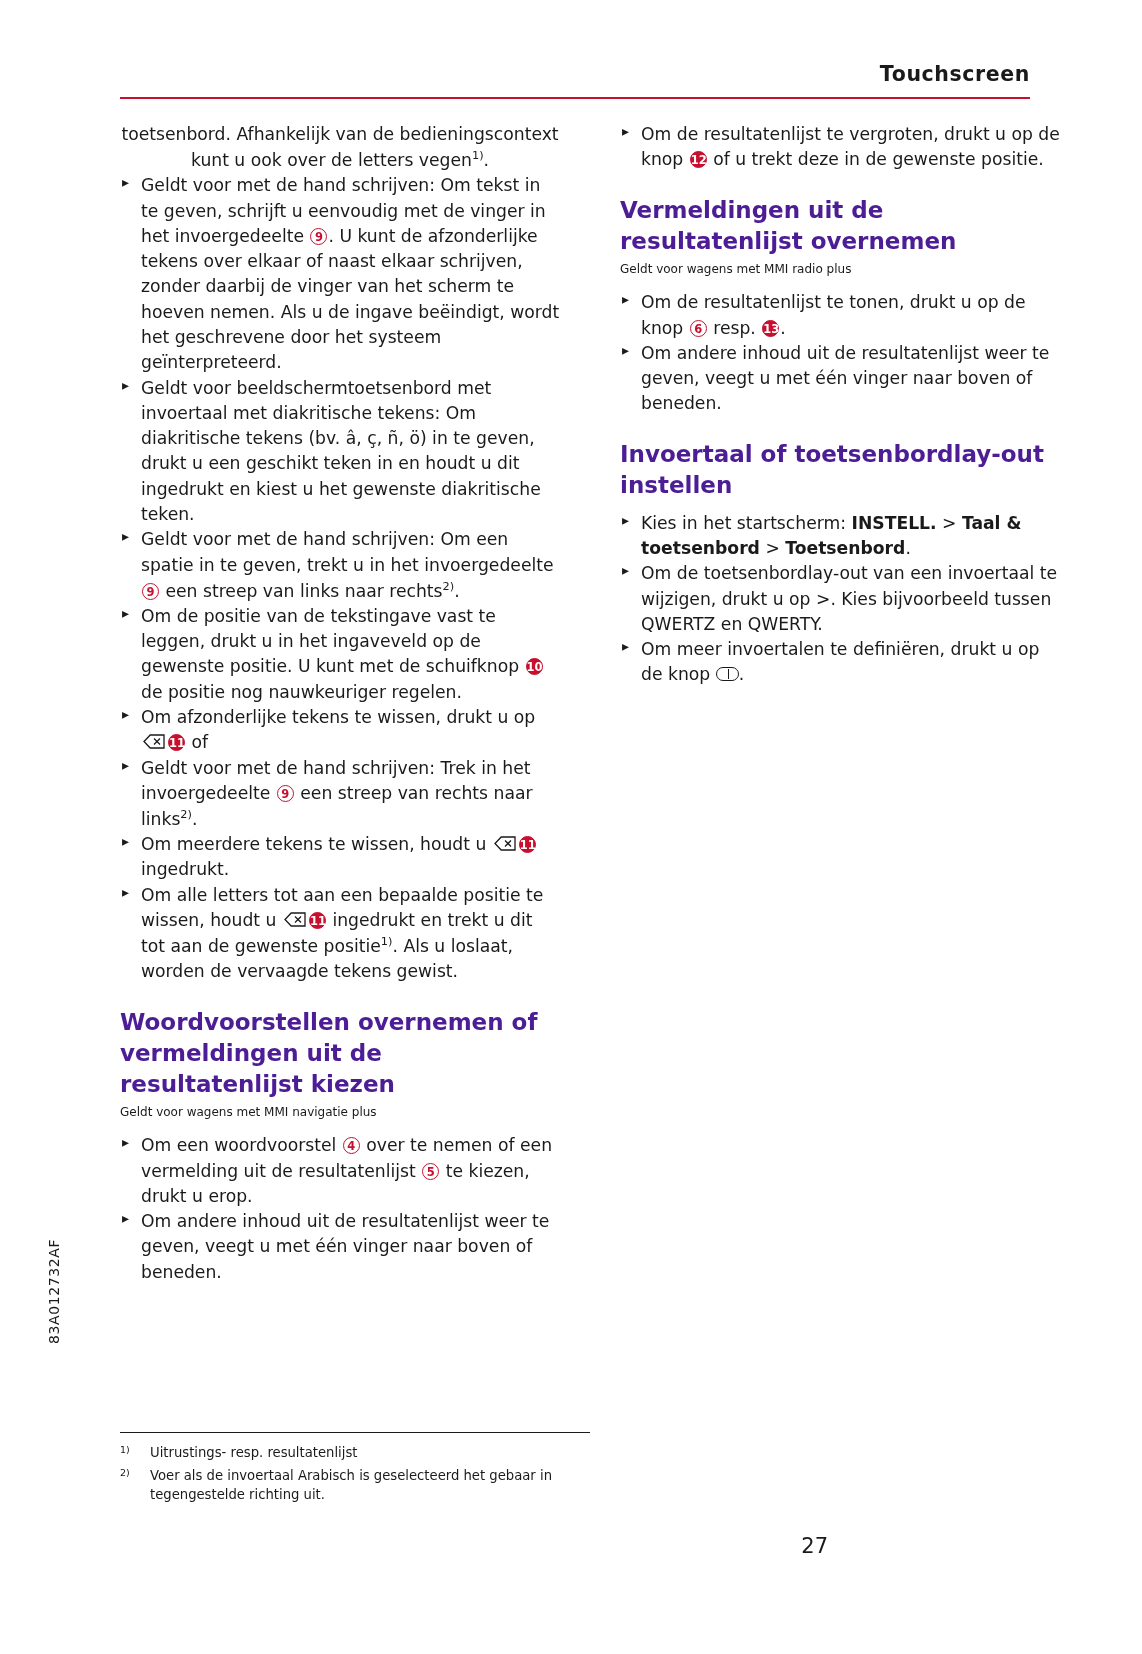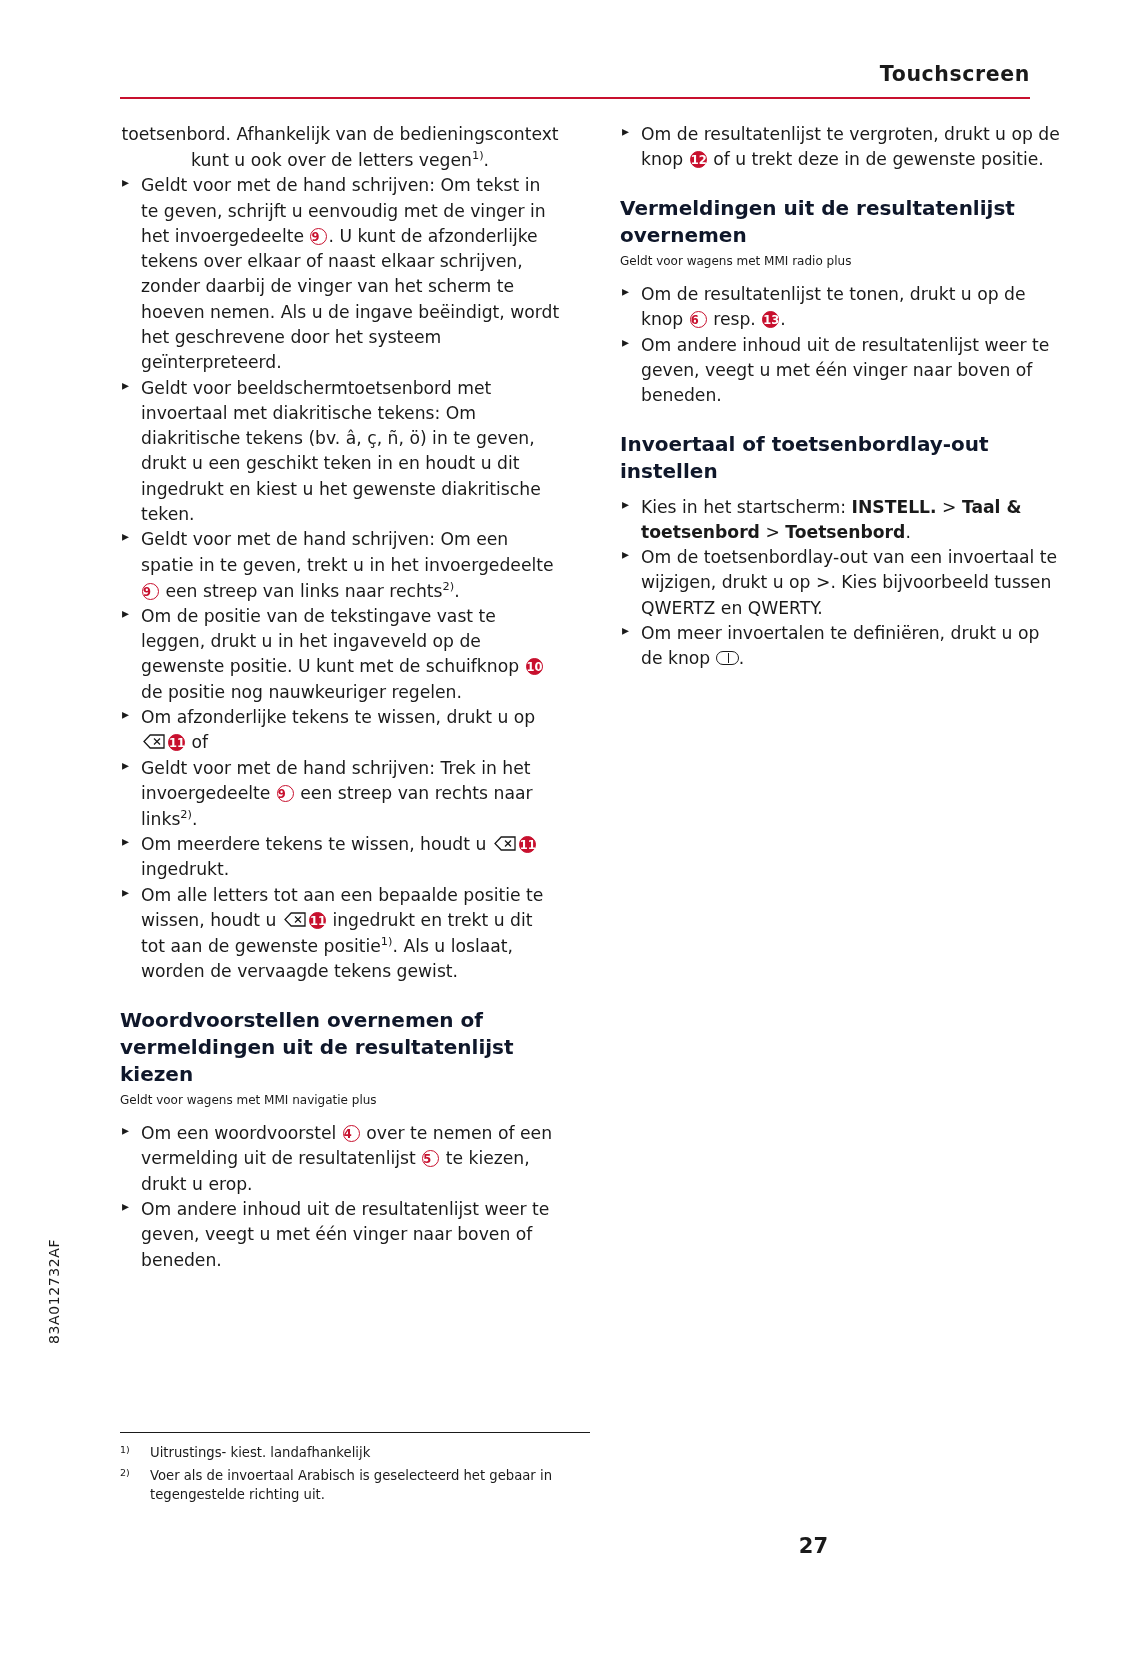--- a/index.html
+++ b/index.html
@@ -75,42 +75,42 @@
   }
   ul.bullets > li::before {
     content: "\25B8";
     position: absolute;
     left: 2px;
     top: -1px;
     font-size: 14px;
     color: #1a1a1a;
   }
   h2.sub {
-    font-size: 20px;
+    font-size: 23px;
     font-weight: bold;
     margin: 22px 0 0 0;
     line-height: 1.35;
-    color: #0f172a;
+    color: #4c1d95;
   }
   .validity {
     font-size: 12px;
     margin: 4px 0 12px 0;
     color: #1a1a1a;
   }
   
   .cnum {
     display: inline-block;
     width: 17px;
     height: 17px;
     line-height: 17px;
     border: 1.4px solid #c8102e;
     border-radius: 50%;
     color: #c8102e;
     font-size: 11.5px;
-    text-align: left;
+    text-align: center;
     font-weight: bold;
     vertical-align: 1px;
     margin: 0 1px;
     box-sizing: border-box;
     font-family: "DejaVu Sans", sans-serif;
   }
   .cnum.filled {
     background: #c8102e;
     color: #ffffff;
     border-color: #c8102e;
@@ -185,21 +185,21 @@
     transform-origin: left top;
     white-space: nowrap;
     color: #1a1a1a;
   }
   
   .page-number {
     position: absolute;
     right: 112px;
     bottom: 100px;
     font-size: 21px;
-    font-weight: bold;
+    font-weight: normal;
     color: #1a1a1a;
   }
 </style>
 </head>
 <body>
 
 <div class="page">
 
   <div class="header">
     <span class="header-title">Touchscreen</span>
@@ -257,20 +257,20 @@
     <div style="height:10px"></div>
     <ul class="bullets" id="right-section2-bullets">
         <li>Kies in het startscherm: <b>INSTELL.</b> &gt; <b>Taal &amp; toetsenbord</b> &gt; <b>Toetsenbord</b>.</li>
         <li>Om de toetsenbordlay-out van een invoertaal te wijzigen, drukt u op &gt;. Kies bijvoorbeeld tussen QWERTZ en QWERTY.</li>
         <li>Om meer invoertalen te definiëren, drukt u op de knop <span class="glyph-oval"></span>.</li>
       </ul>
   </div>
 
   <div class="footnote-rule"></div>
   <div class="footnotes" id="footnotes">
-      <div class="footnote"><span class="fn-mark"><sup>1)</sup></span><span>Uitrustings- kiest. landafhankelijk</span></div>
+      <div class="footnote"><span class="fn-mark"><sup>1)</sup></span><span>Uitrustings- resp. resultatenlijst</span></div>
       <div class="footnote"><span class="fn-mark"><sup>2)</sup></span><span>Voer als de invoertaal Arabisch is geselecteerd het gebaar in tegengestelde richting uit.</span></div>
     </div>
 
   <div class="side-code">83A012732AF</div>
   <div class="page-number">27</div>
 
 </div>
 
 </body></html>

